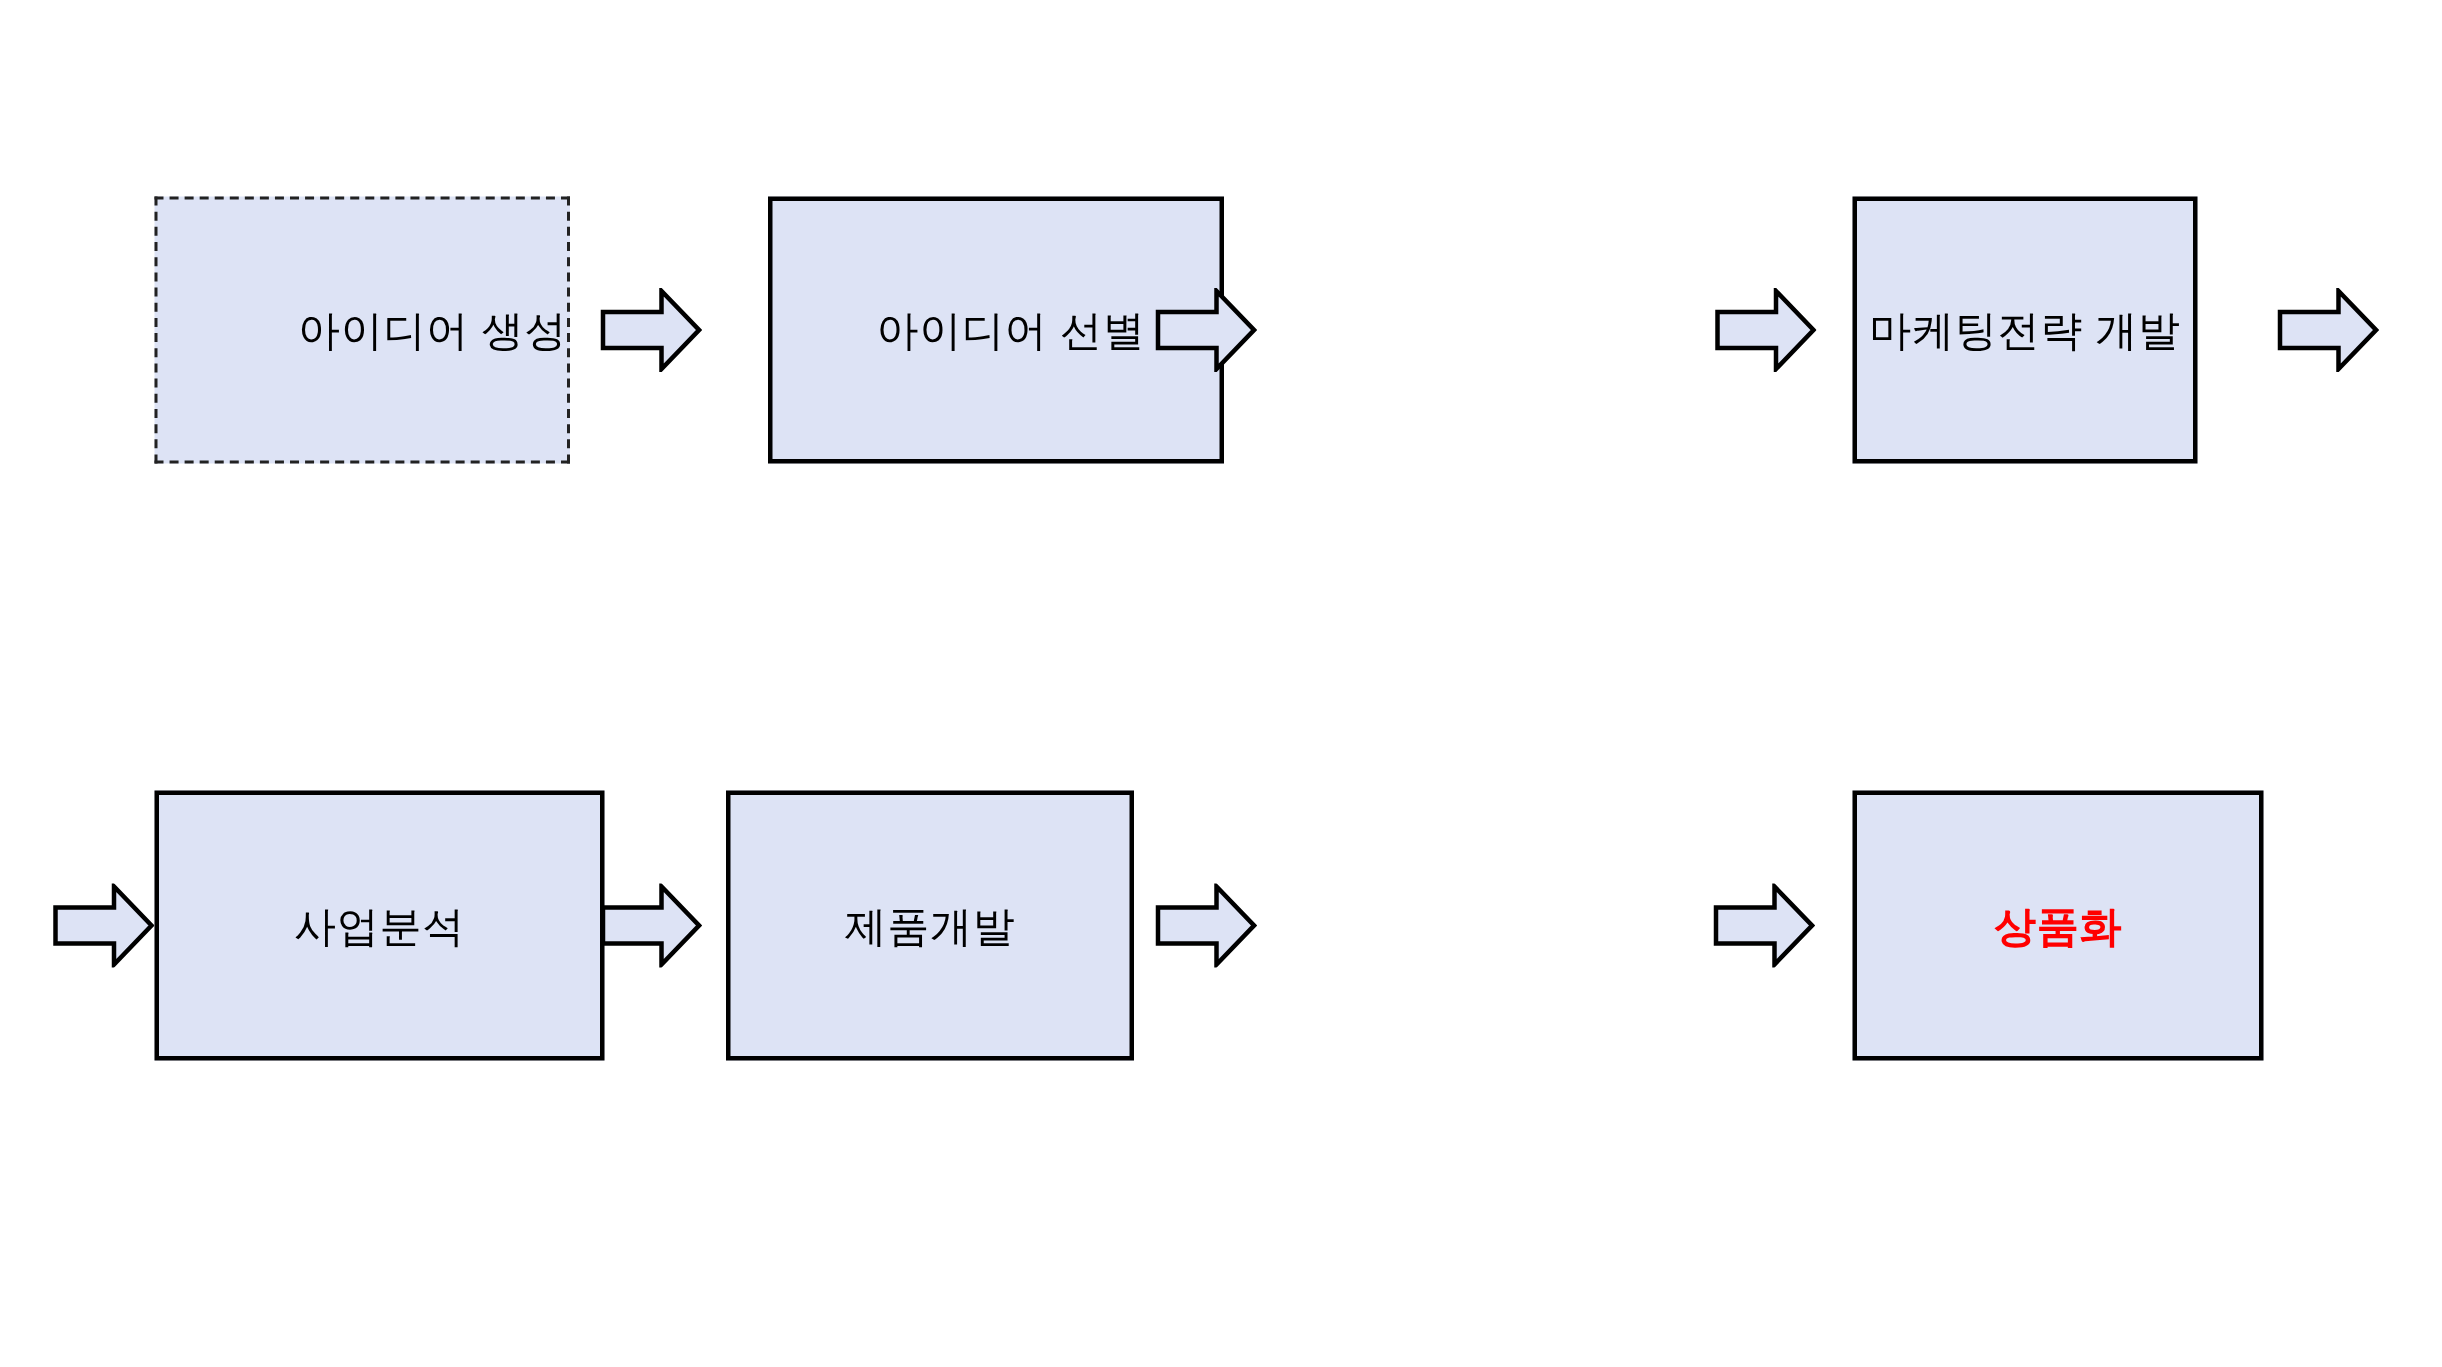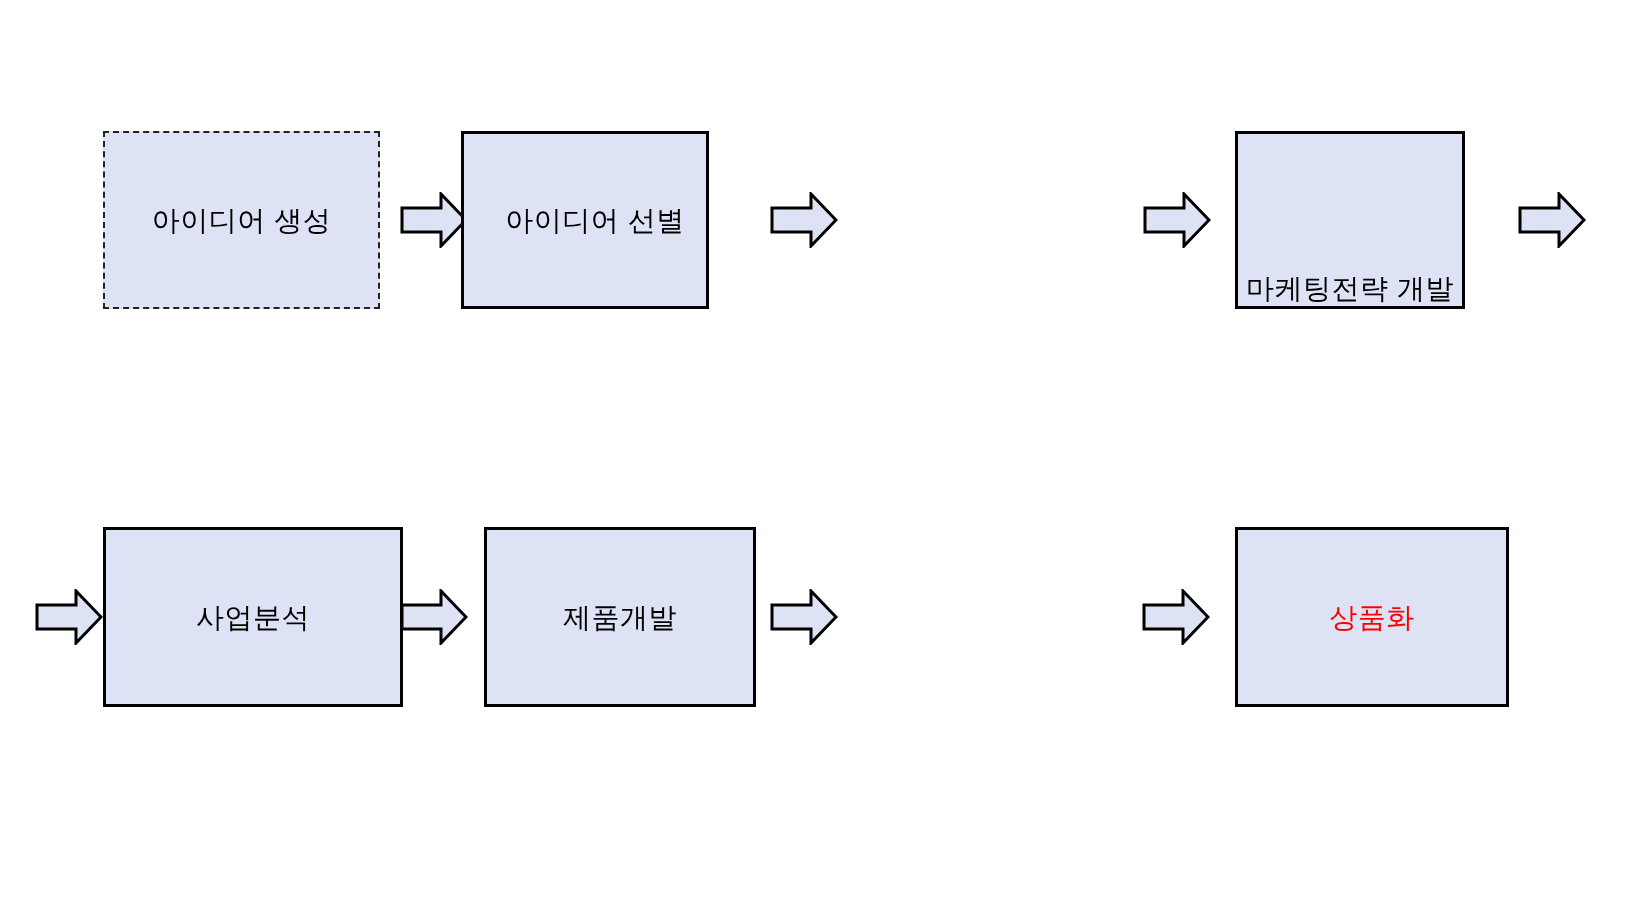--- a/index.html
+++ b/index.html
@@ -22,37 +22,38 @@
     border: 3px solid var(--box-border, #000000);
     display: flex;
     align-items: center;
     justify-content: center;
     text-align: center;
   }
   .box.dashed {
     border-style: dashed;
     border-width: 2px;
     border-color: #222222;
+    justify-content: flex-end;
   }
   .box .label {
     font-size: 28px;
     line-height: 1.25;
     color: var(--text, #000000);
     white-space: pre-line;
     letter-spacing: 0.5px;
   }
   .box .label.highlight {
     color: var(--highlight-text, #ff0000);
-    font-weight: normal;
+    font-weight: bold;
   }
   
   .b1 { left: 103px;  top: 131px; width: 277px; height: 178px; }
-  .b2 { left: 461px;  top: 131px; width: 248px; height: 178px; padding-left: 20px; }
+  .b2 { left: 512px;  top: 131px; width: 304px; height: 178px; padding-left: 20px; }
   .b3 { left: 852px;  top: 131px; width: 272px; height: 178px; }
-  .b4 { left: 1235px; top: 131px; width: 230px; height: 178px; align-items: flex-end; }
+  .b4 { left: 1235px; top: 131px; width: 230px; height: 178px; }
   
   .b5 { left: 103px;  top: 527px; width: 300px; height: 180px; }
   .b6 { left: 484px;  top: 527px; width: 272px; height: 180px; }
   .b7 { left: 852px;  top: 527px; width: 272px; height: 180px; }
   .b8 { left: 1235px; top: 527px; width: 274px; height: 180px; }
 
   .arrow {
     position: absolute;
     width: 68px;
     height: 56px;

